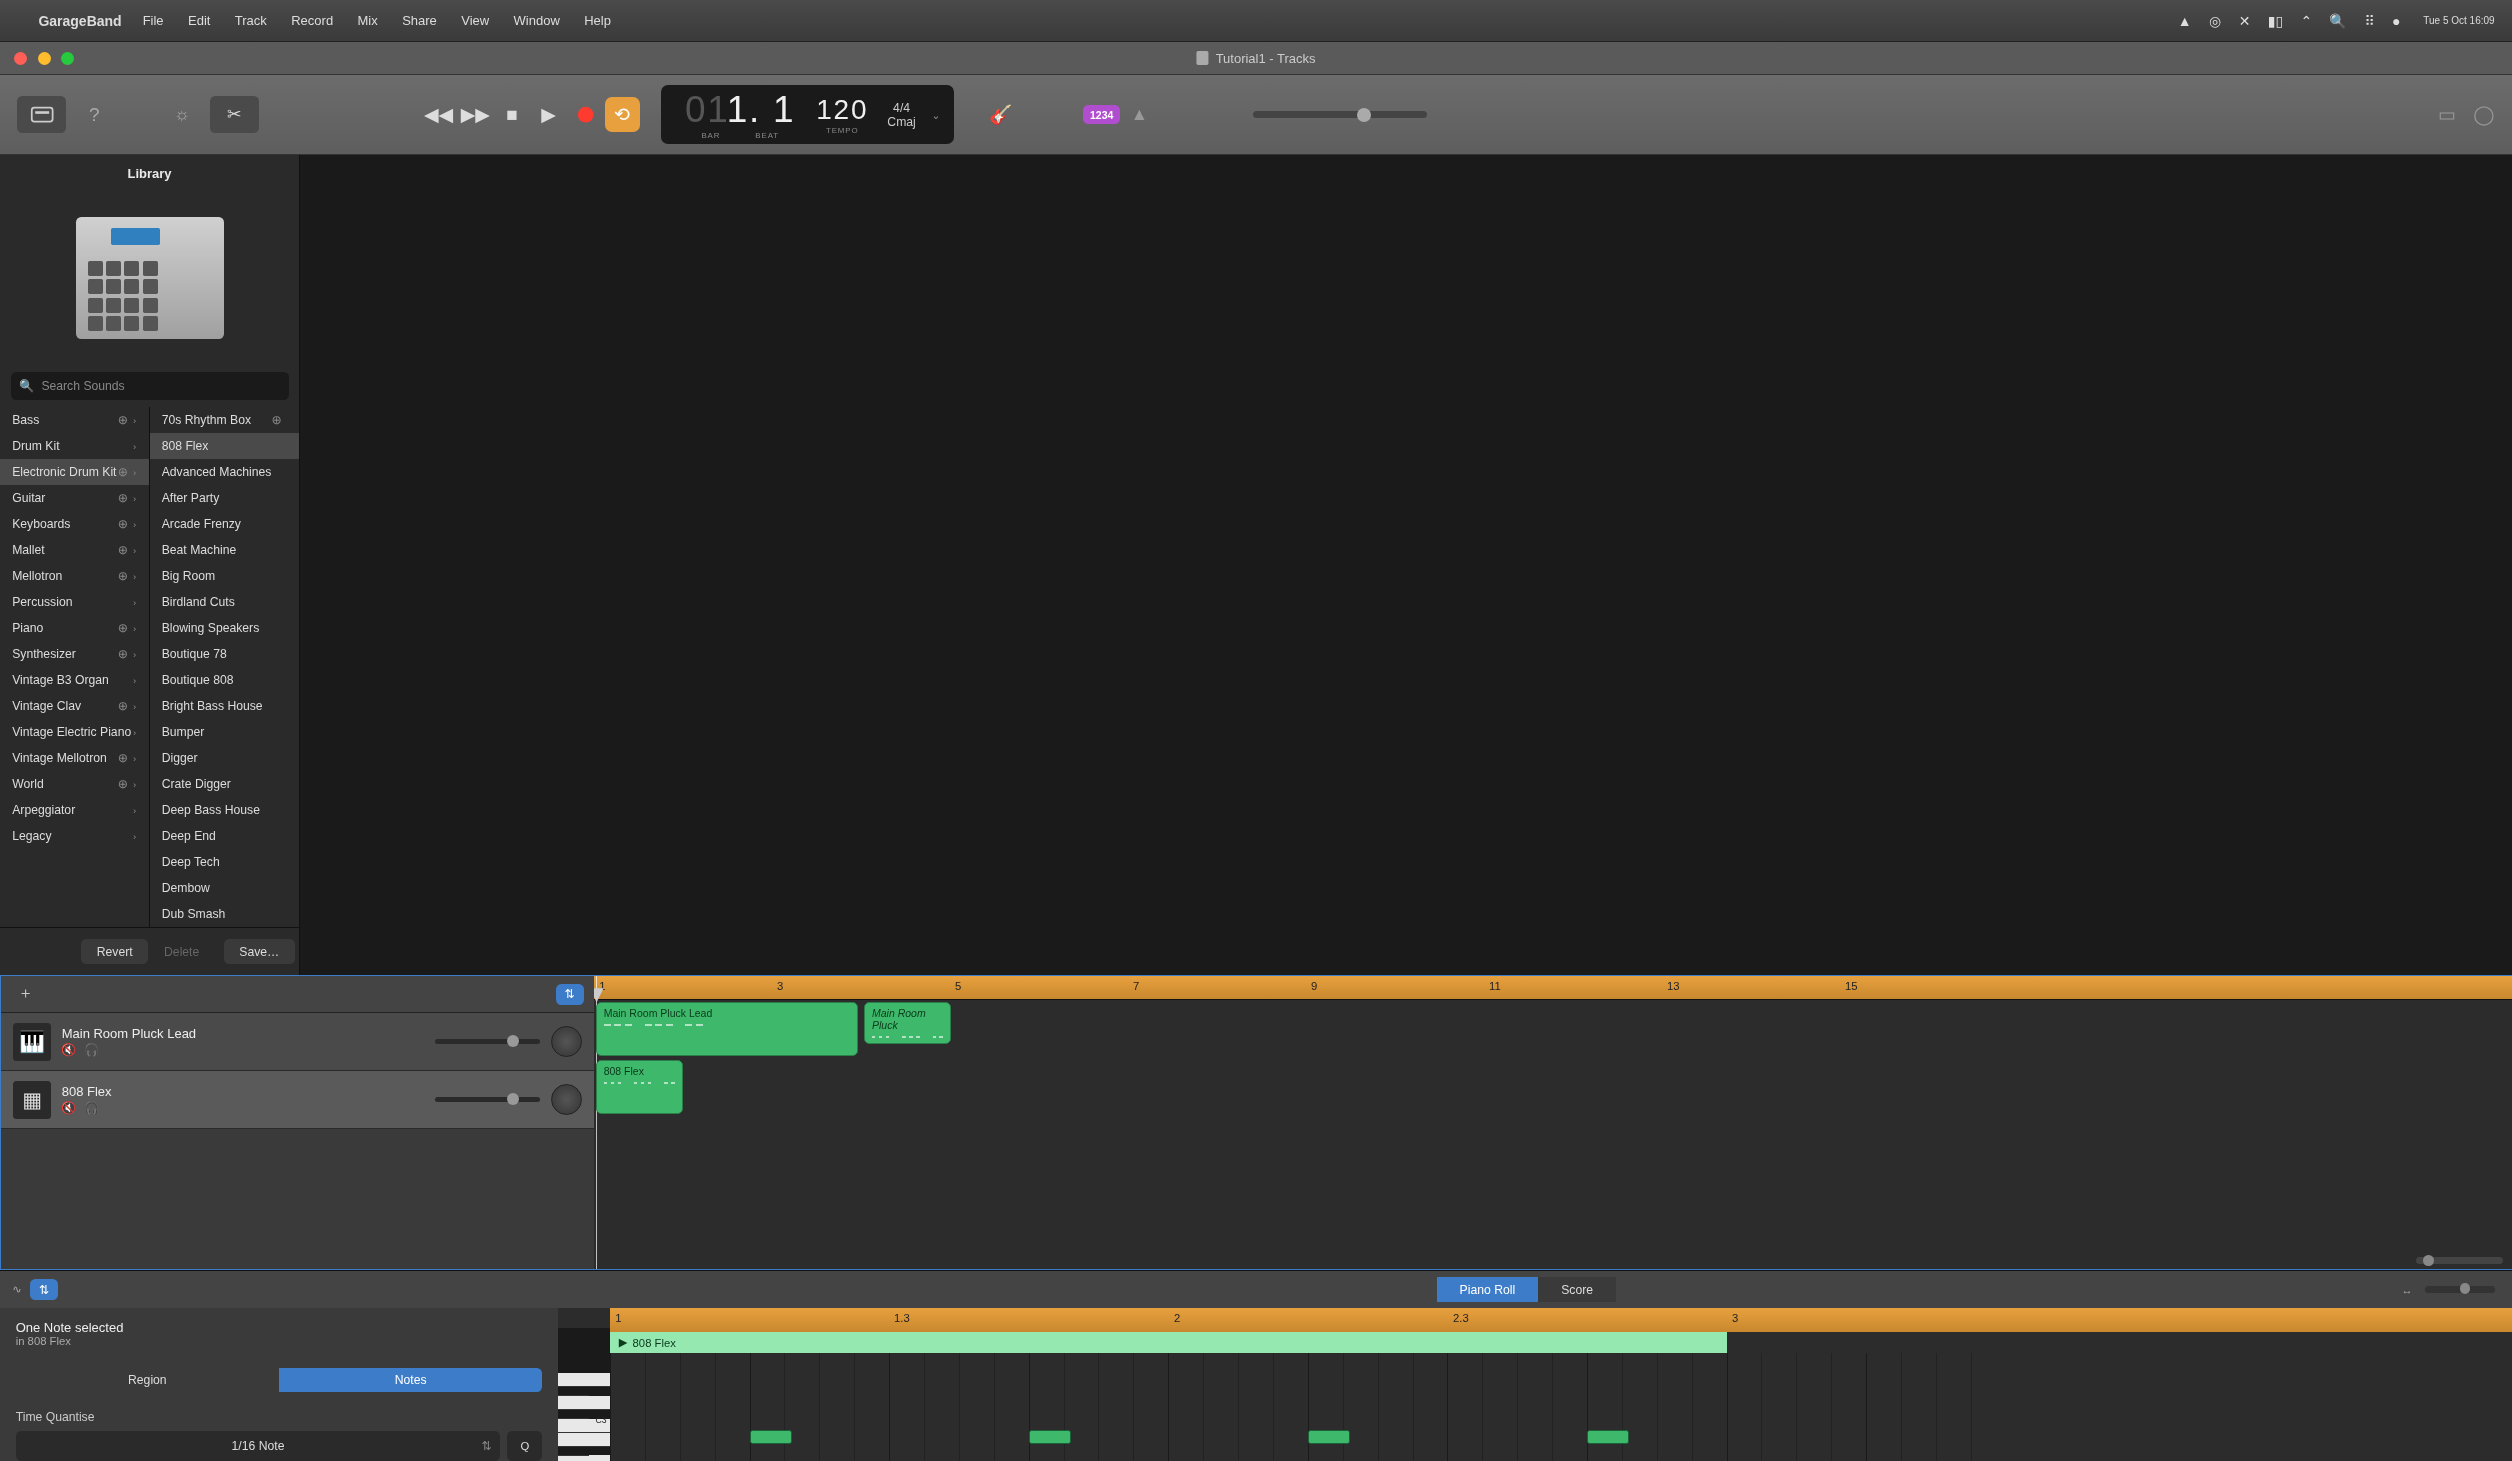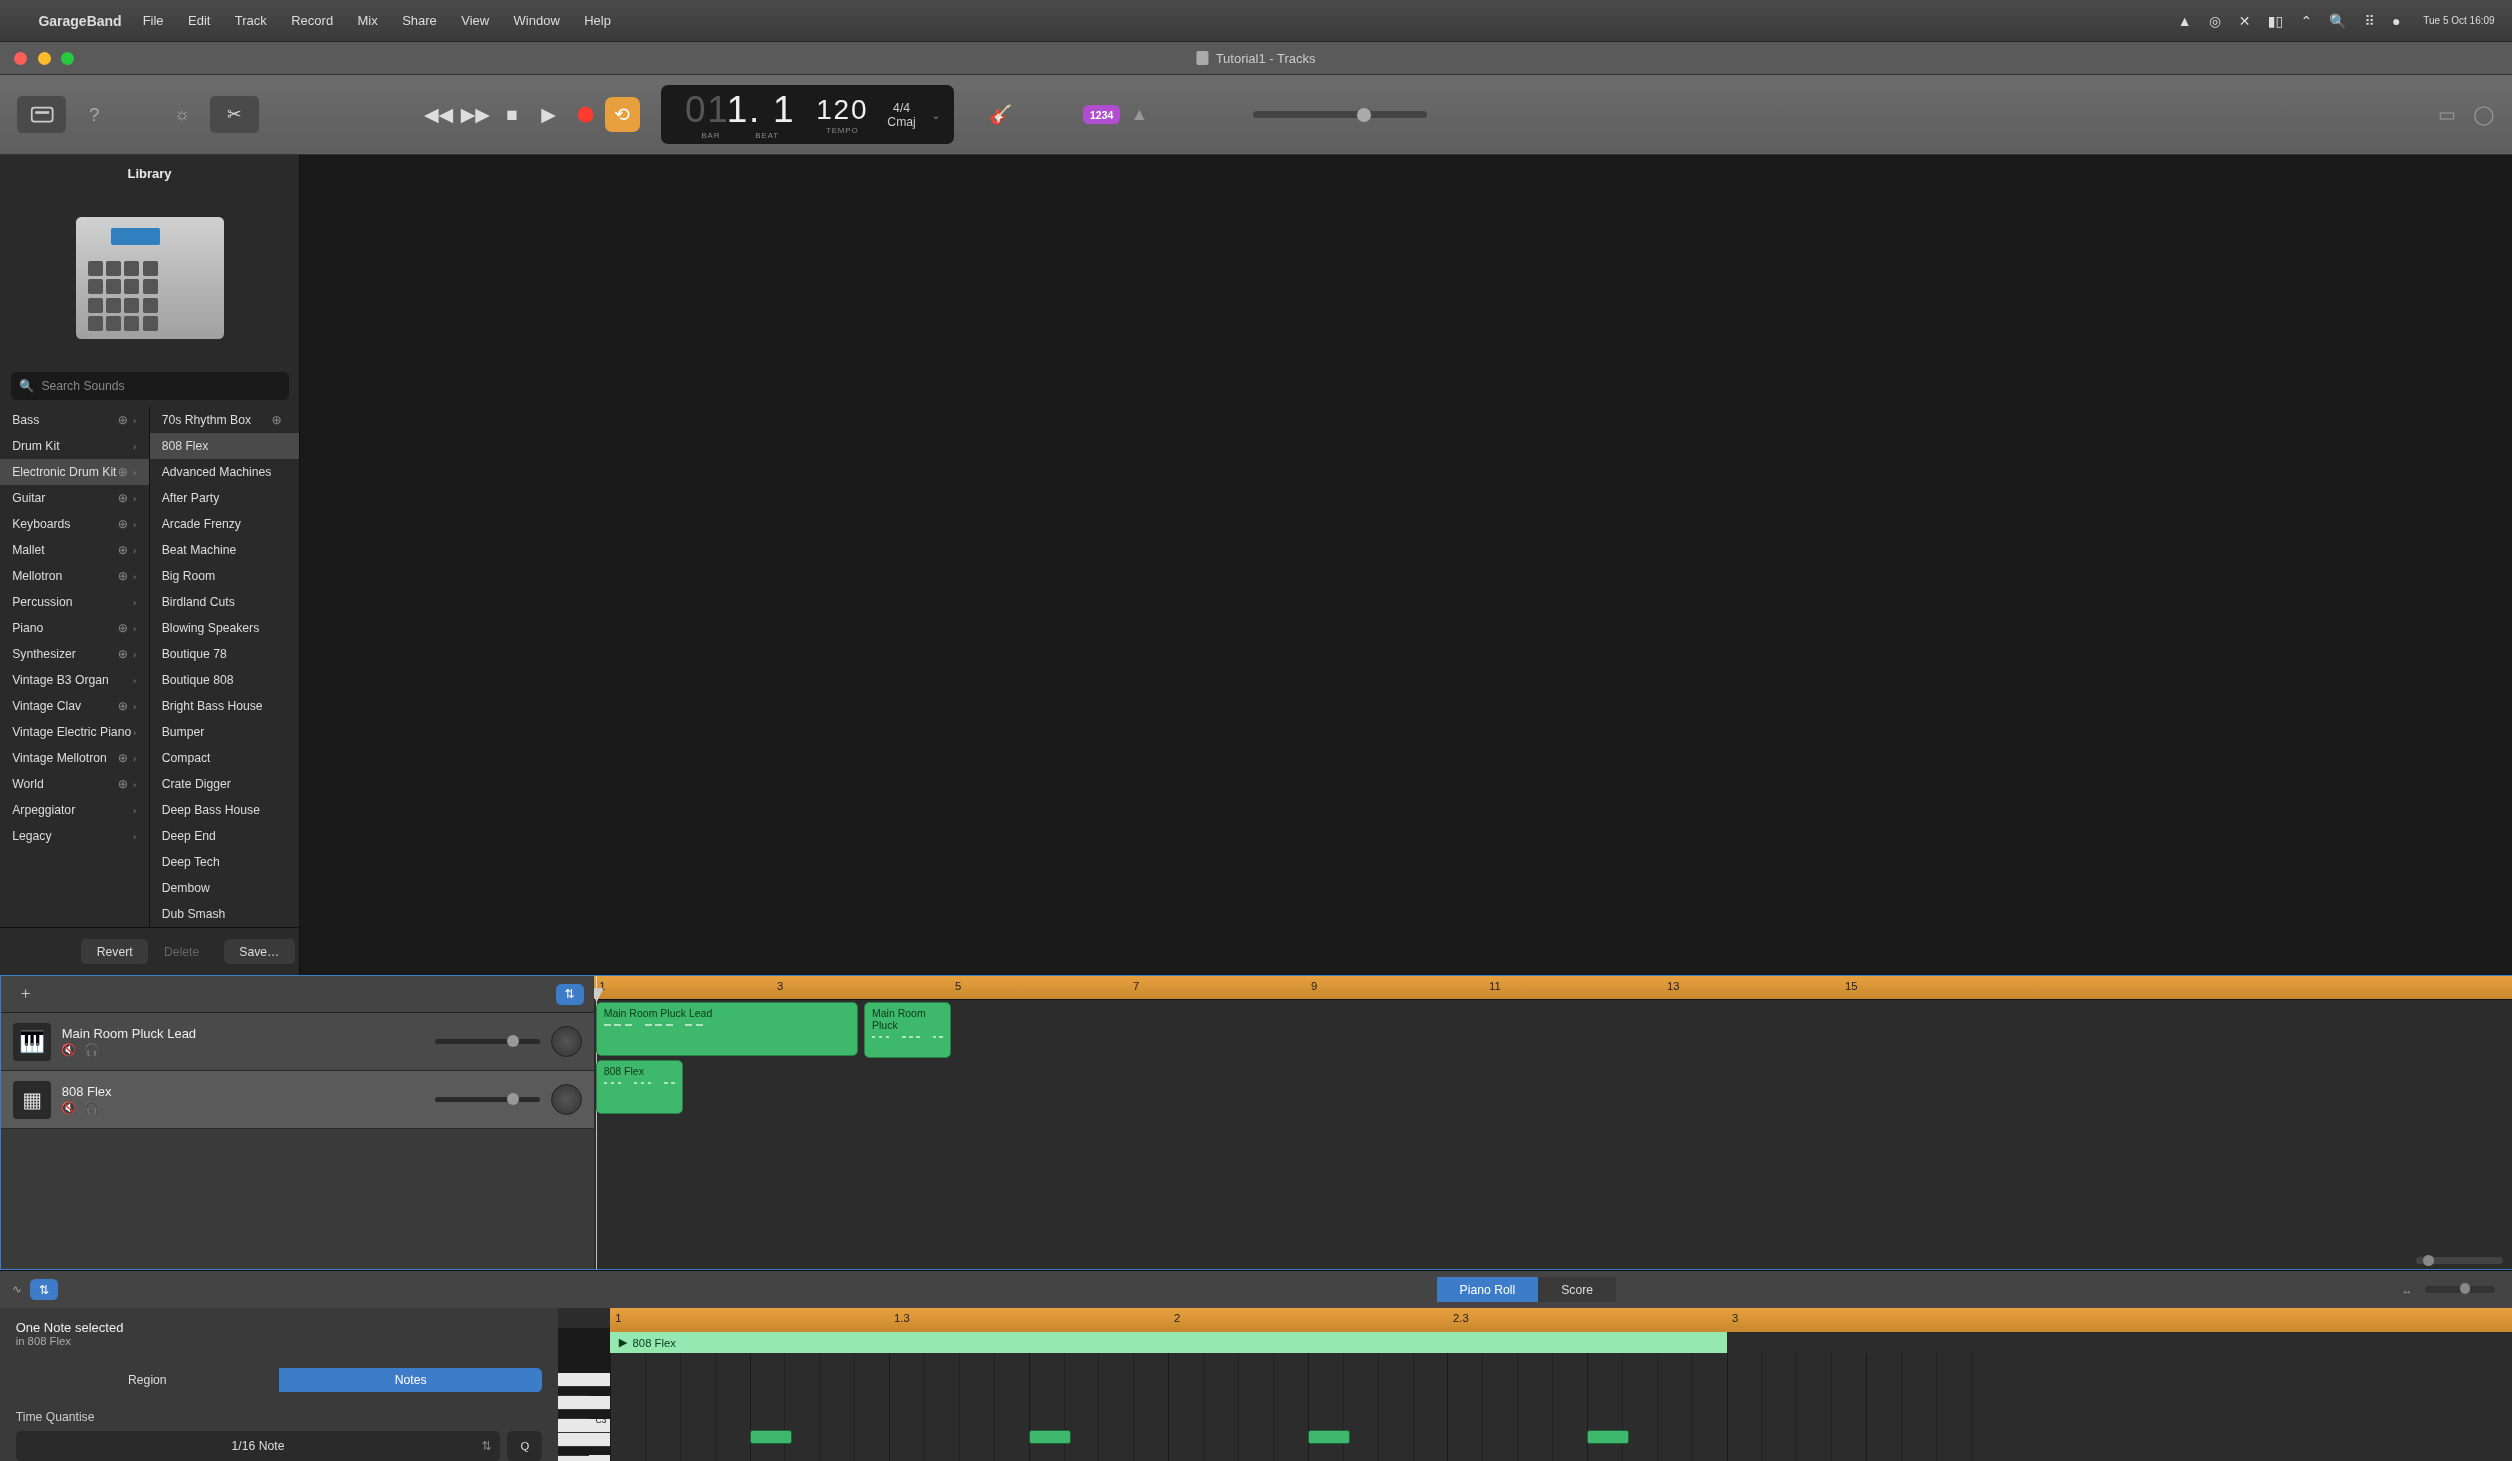--- a/index.html
+++ b/index.html
@@ -390,21 +390,21 @@
           <div class="browser-item">
             <span>Boutique 808</span>
           </div>
           <div class="browser-item">
             <span>Bright Bass House</span>
           </div>
           <div class="browser-item">
             <span>Bumper</span>
           </div>
           <div class="browser-item">
-            <span>Compact</span>
+            <span>Digger</span>
           </div>
           <div class="browser-item">
             <span>Crate Digger</span>
           </div>
           <div class="browser-item">
             <span>Deep Bass House</span>
           </div>
           <div class="browser-item">
             <span>Deep End</span>
           </div>
@@ -477,21 +477,21 @@
             <span class="tick" style="left: 895px;">11</span>
             <span class="tick" style="left: 1073px;">13</span>
             <span class="tick" style="left: 1251px;">15</span>
           </div>
         <div class="playhead" style="left:1.7px;"></div>
         <div id="tl-clips">
             <div class="clip green" style="top: 26px; left: 1.7px; width: 262px; height: 54px;">
               <div>Main Room Pluck Lead</div>
               <div class="wave"><span></span><span></span><span></span>&nbsp;&nbsp;<span></span><span></span><span></span>&nbsp;&nbsp;<span></span><span></span></div>
             </div>
-            <div class="clip green" style="top: 26px; left: 270px; width: 87px; height: 56px;">
+            <div class="clip green" style="top: 26px; left: 270px; width: 87px; height: 42px; font-style: italic;">
               <div>Main Room Pluck</div>
               <div class="wave"><span></span><span></span><span></span>&nbsp;&nbsp;<span></span><span></span><span></span>&nbsp;&nbsp;<span></span><span></span></div>
             </div>
             <div class="clip green" style="top: 84px; left: 1.7px; width: 87px; height: 54px;">
               <div>808 Flex</div>
               <div class="wave"><span></span><span></span><span></span>&nbsp;&nbsp;<span></span><span></span><span></span>&nbsp;&nbsp;<span></span><span></span></div>
             </div>
           </div>
         <div class="timeline-scroll">
             <div class="thumb" style="left:7px"></div>

